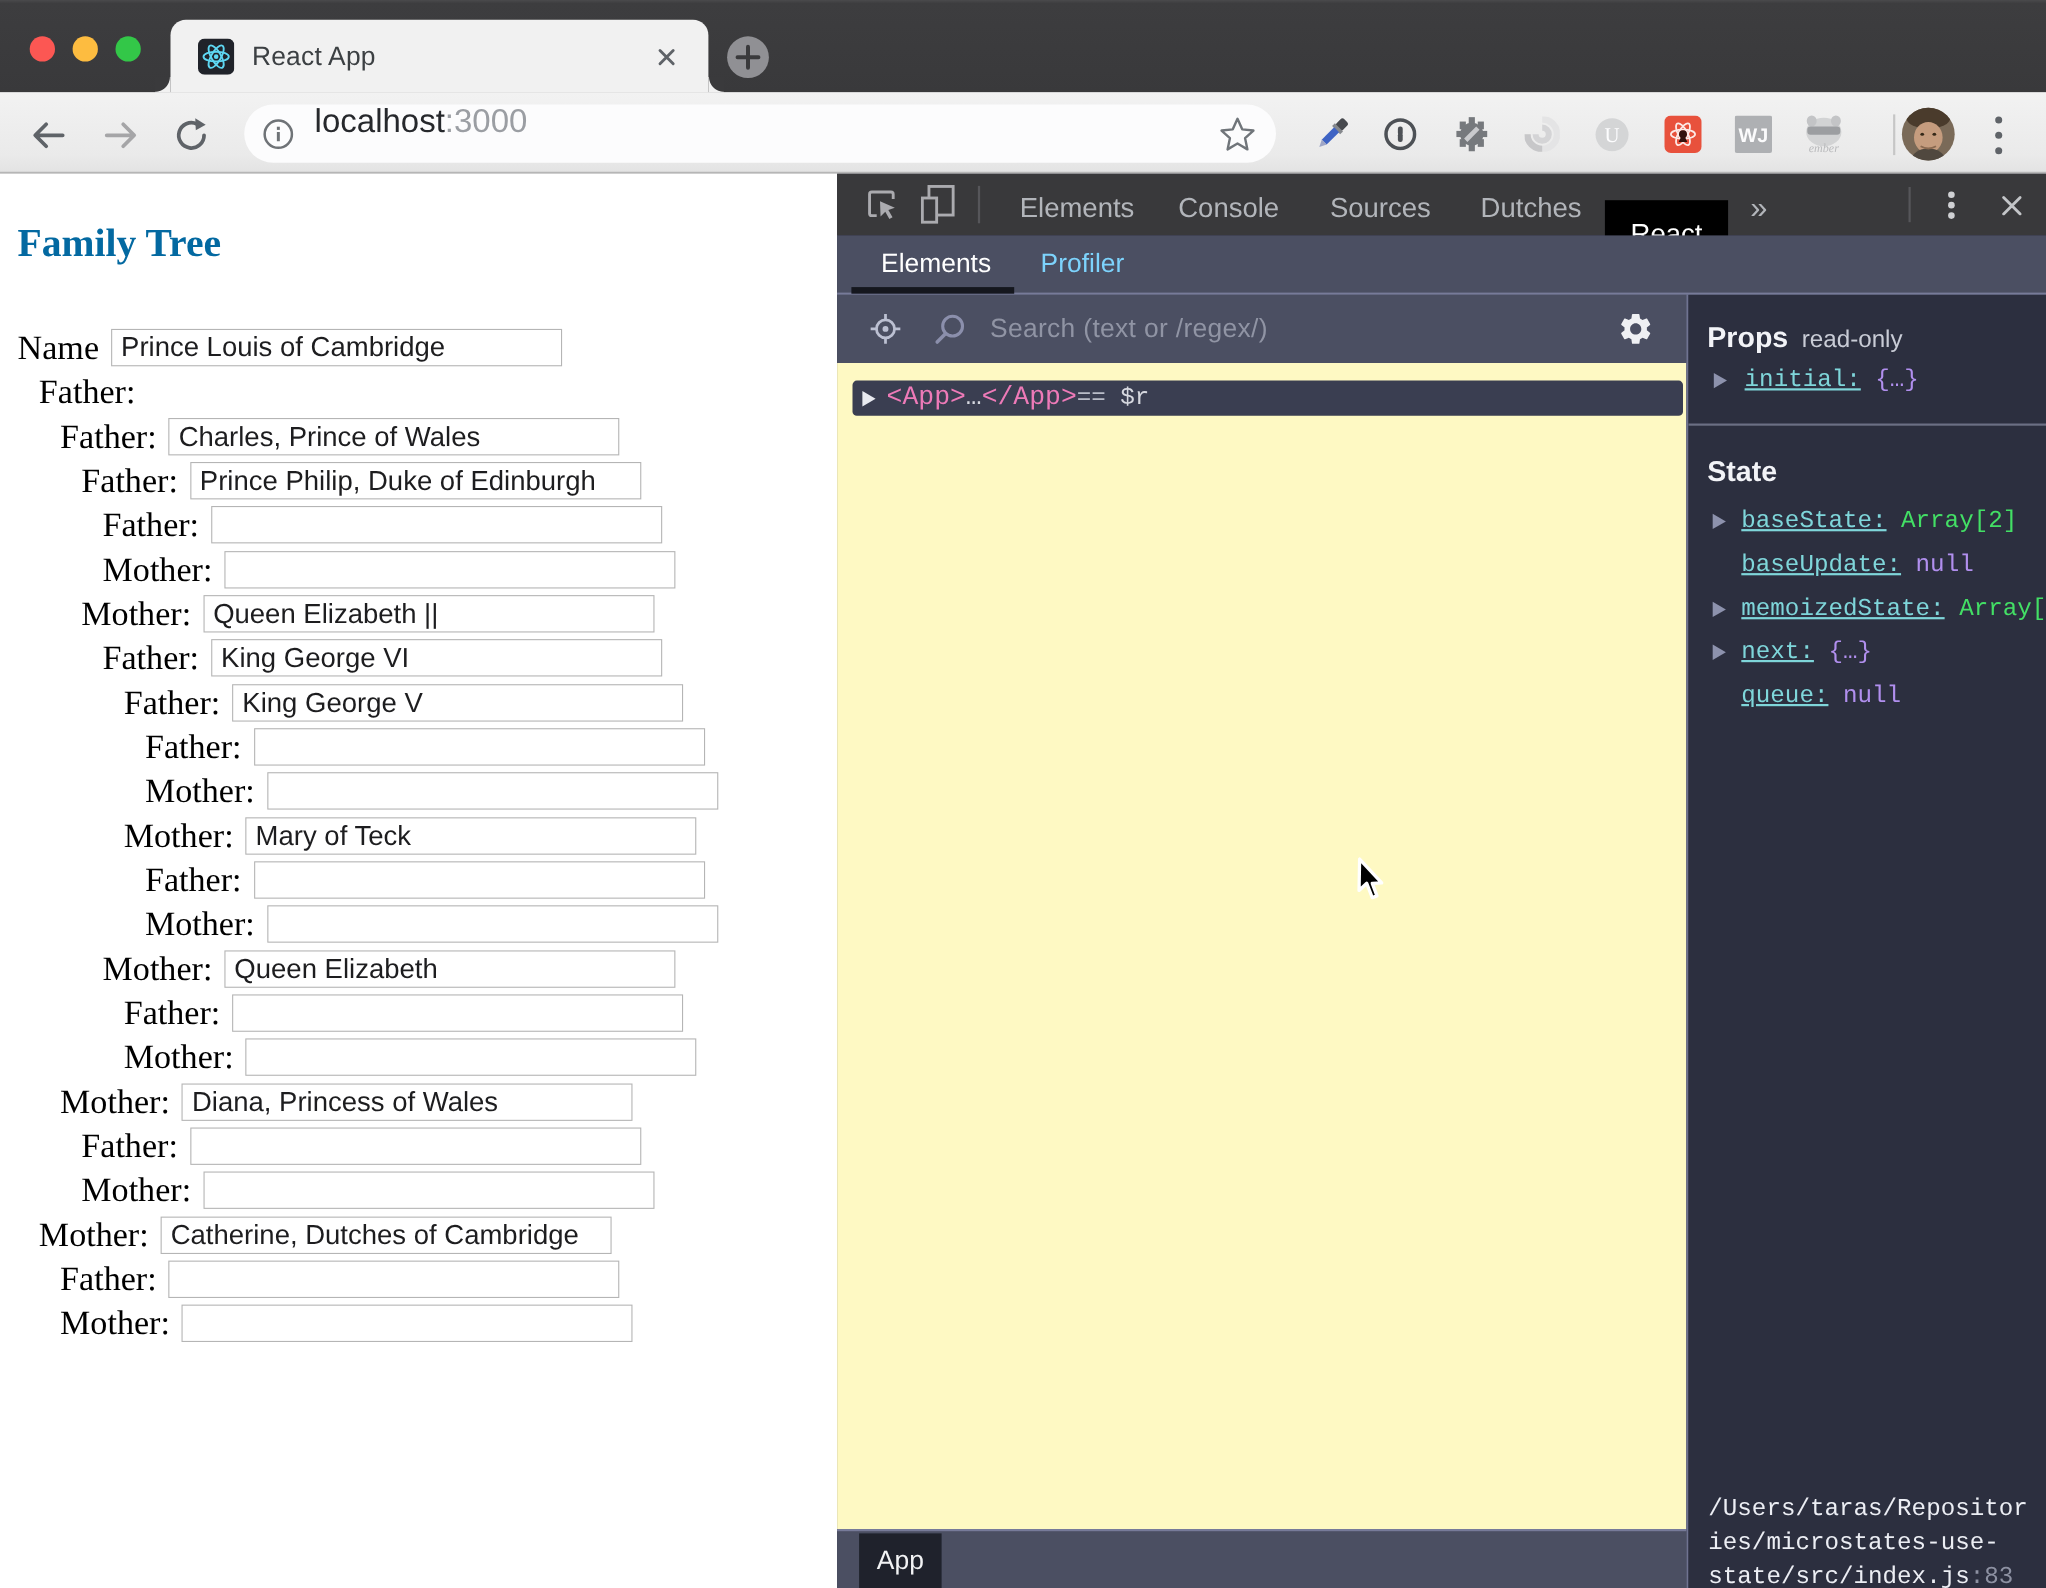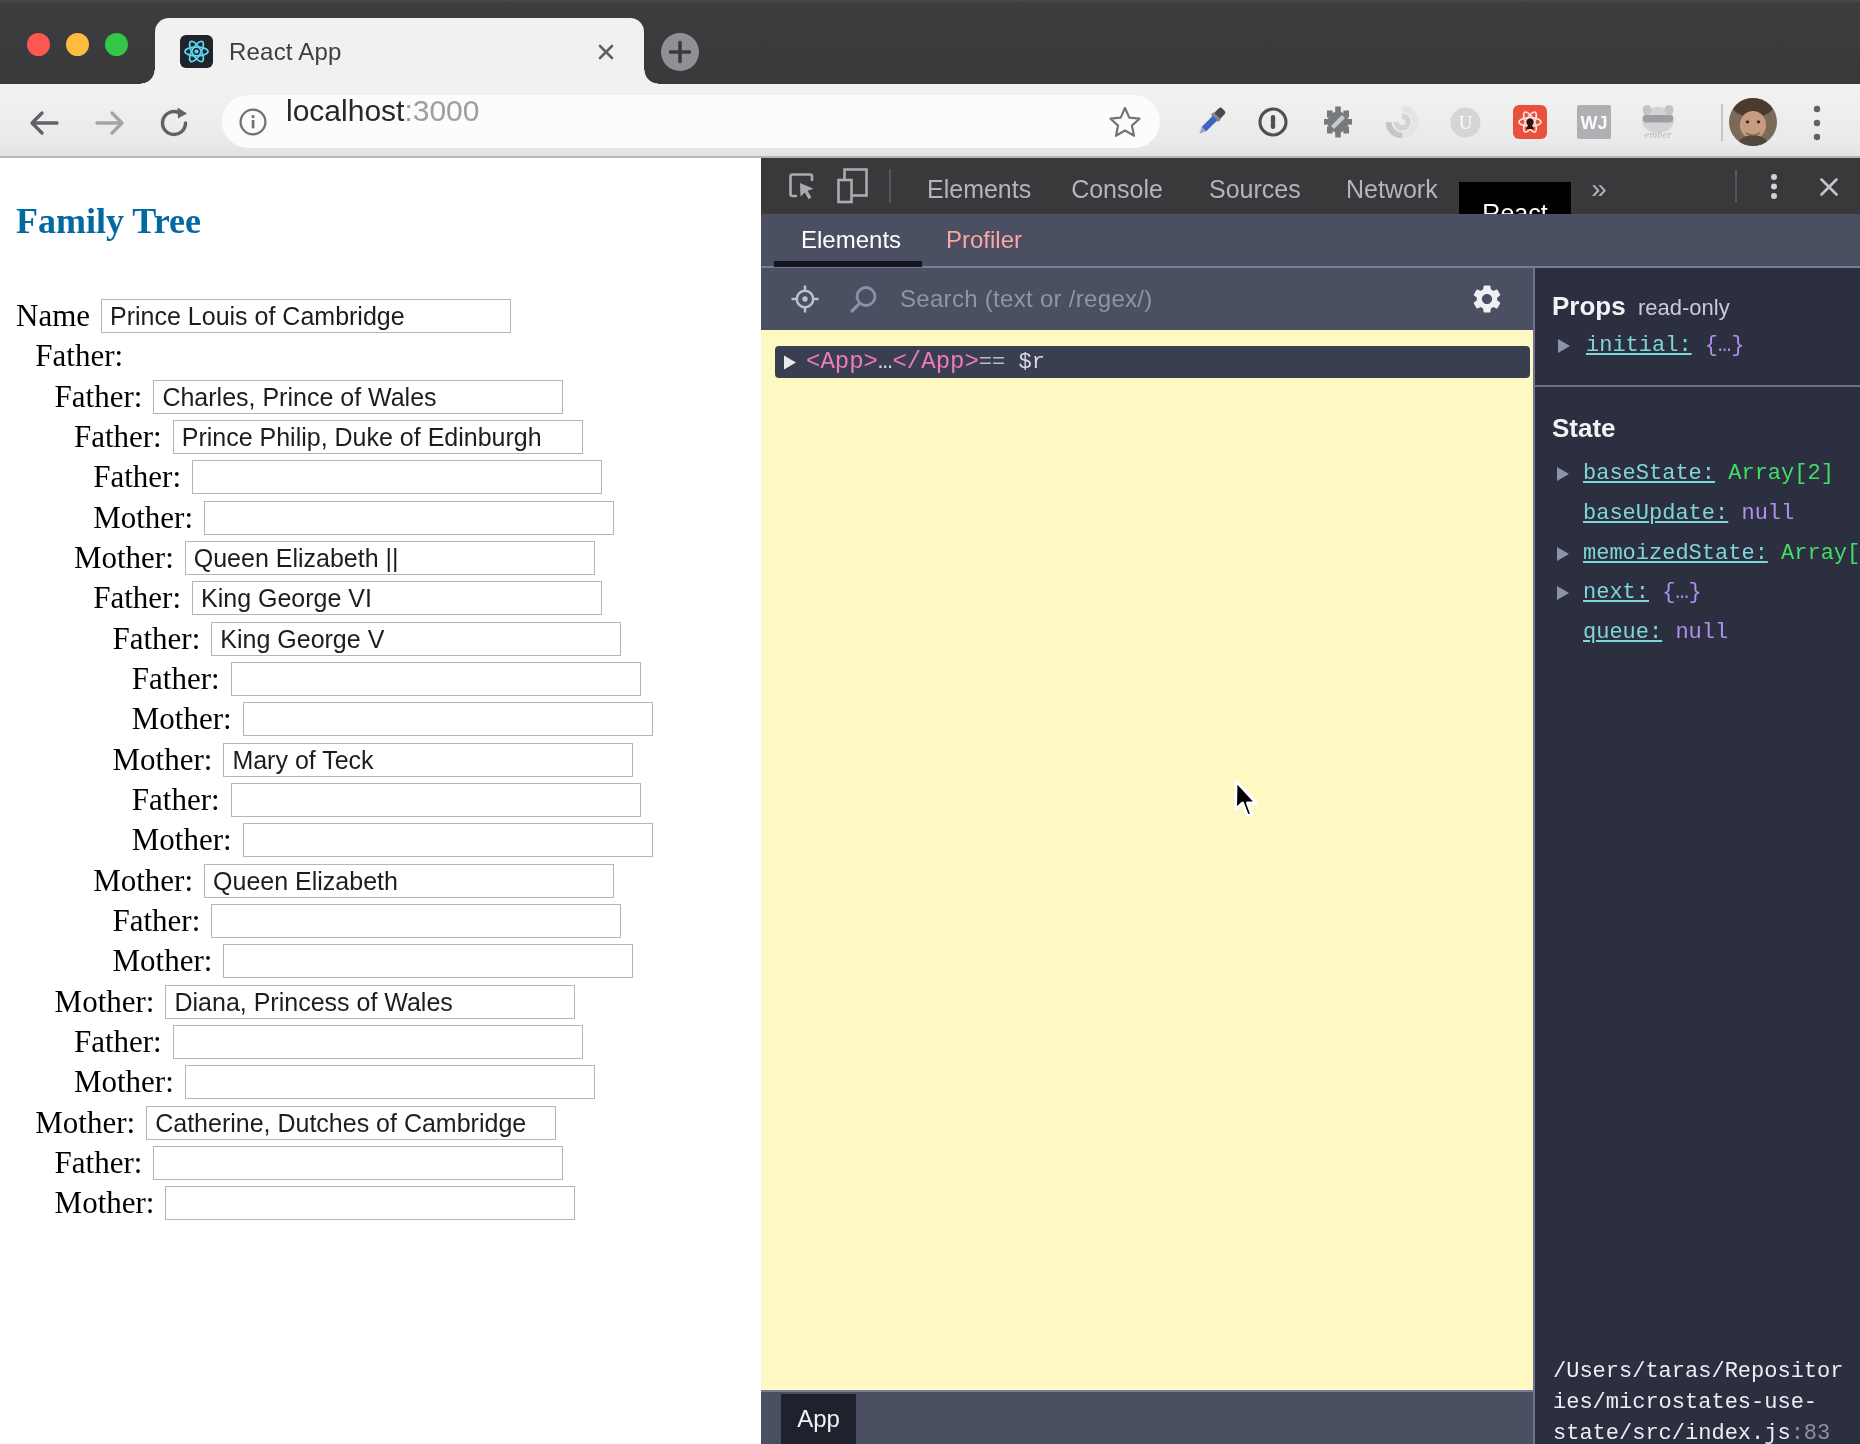--- a/index.html
+++ b/index.html
@@ -313,36 +313,36 @@
       <path d="M13 12 L26.5 17.8 L20.6 19.8 L24.4 26.5 L21.5 28.2 L17.8 21.4 L13.5 25.8 Z" fill="#ababaf"></path>
     </svg>
     <svg class="abs" style="left:76px; top:10px" width="32" height="36">
       <rect x="7.5" y="1.5" width="22" height="26" stroke="#ababaf" stroke-width="2.6" fill="none"></rect>
       <rect x="1.5" y="12" width="13" height="22" stroke="#ababaf" stroke-width="2.6" fill="#39393b"></rect>
     </svg>
     <div id="dtsep1"></div>
     <div class="tab" style="left:166px; width:100px">Elements</div>
     <div class="tab" style="left:308px; width:96px">Console</div>
     <div class="tab" style="left:448px; width:88px">Sources</div>
-    <div class="tab" style="left:585px; width:88px">Network</div>
+    <div class="tab" style="left:585px; width:88px">Dutches</div>
     <div id="reacttab">React</div>
     <div class="tab" style="left:818px; width:40px; font-size:28px">»</div>
     <div id="dtsep2"></div>
     <svg class="abs" style="left:1006px; top:14px" width="14" height="30">
       <circle cx="7" cy="5" r="3" fill="#d0d1d4"></circle>
         <circle cx="7" cy="14.5" r="3" fill="#d0d1d4"></circle>
         <circle cx="7" cy="24" r="3" fill="#d0d1d4"></circle>
     </svg>
     <svg class="abs" style="left:1059px; top:20px" width="18" height="18">
       <path d="M1.5 1.5 L16.5 16.5 M16.5 1.5 L1.5 16.5" stroke="#c3c5c8" stroke-width="2.6" stroke-linecap="round"></path>
     </svg>
   </div>
   <div class="abs tex" id="dttabs">
     <div class="t" style="left:40px; color:#ffffff">Elements</div>
-    <div class="t" style="left:185px; color:#fca5a5">Profiler</div>
+    <div class="t" style="left:185px; color:#7dd3fc">Profiler</div>
     <div id="seltab"></div>
   </div>
   <div class="abs tex" id="dtsearchrow">
     <svg class="abs" style="left:29px; top:16px" width="30" height="30">
       <circle cx="15" cy="15" r="8.2" stroke="#bcc0d2" stroke-width="2.5" fill="none"></circle>
       <circle cx="15" cy="15" r="2.7" fill="#bcc0d2"></circle>
       <path d="M15 1.5 V6.5 M15 23.5 V28.5 M1.5 15 H6.5 M23.5 15 H28.5" stroke="#bcc0d2" stroke-width="2.5"></path>
     </svg>
     <svg class="abs" style="left:87px; top:15px" width="32" height="32">
       <circle cx="18" cy="13.5" r="9" stroke="#8b8fac" stroke-width="2.8" fill="none"></circle>

